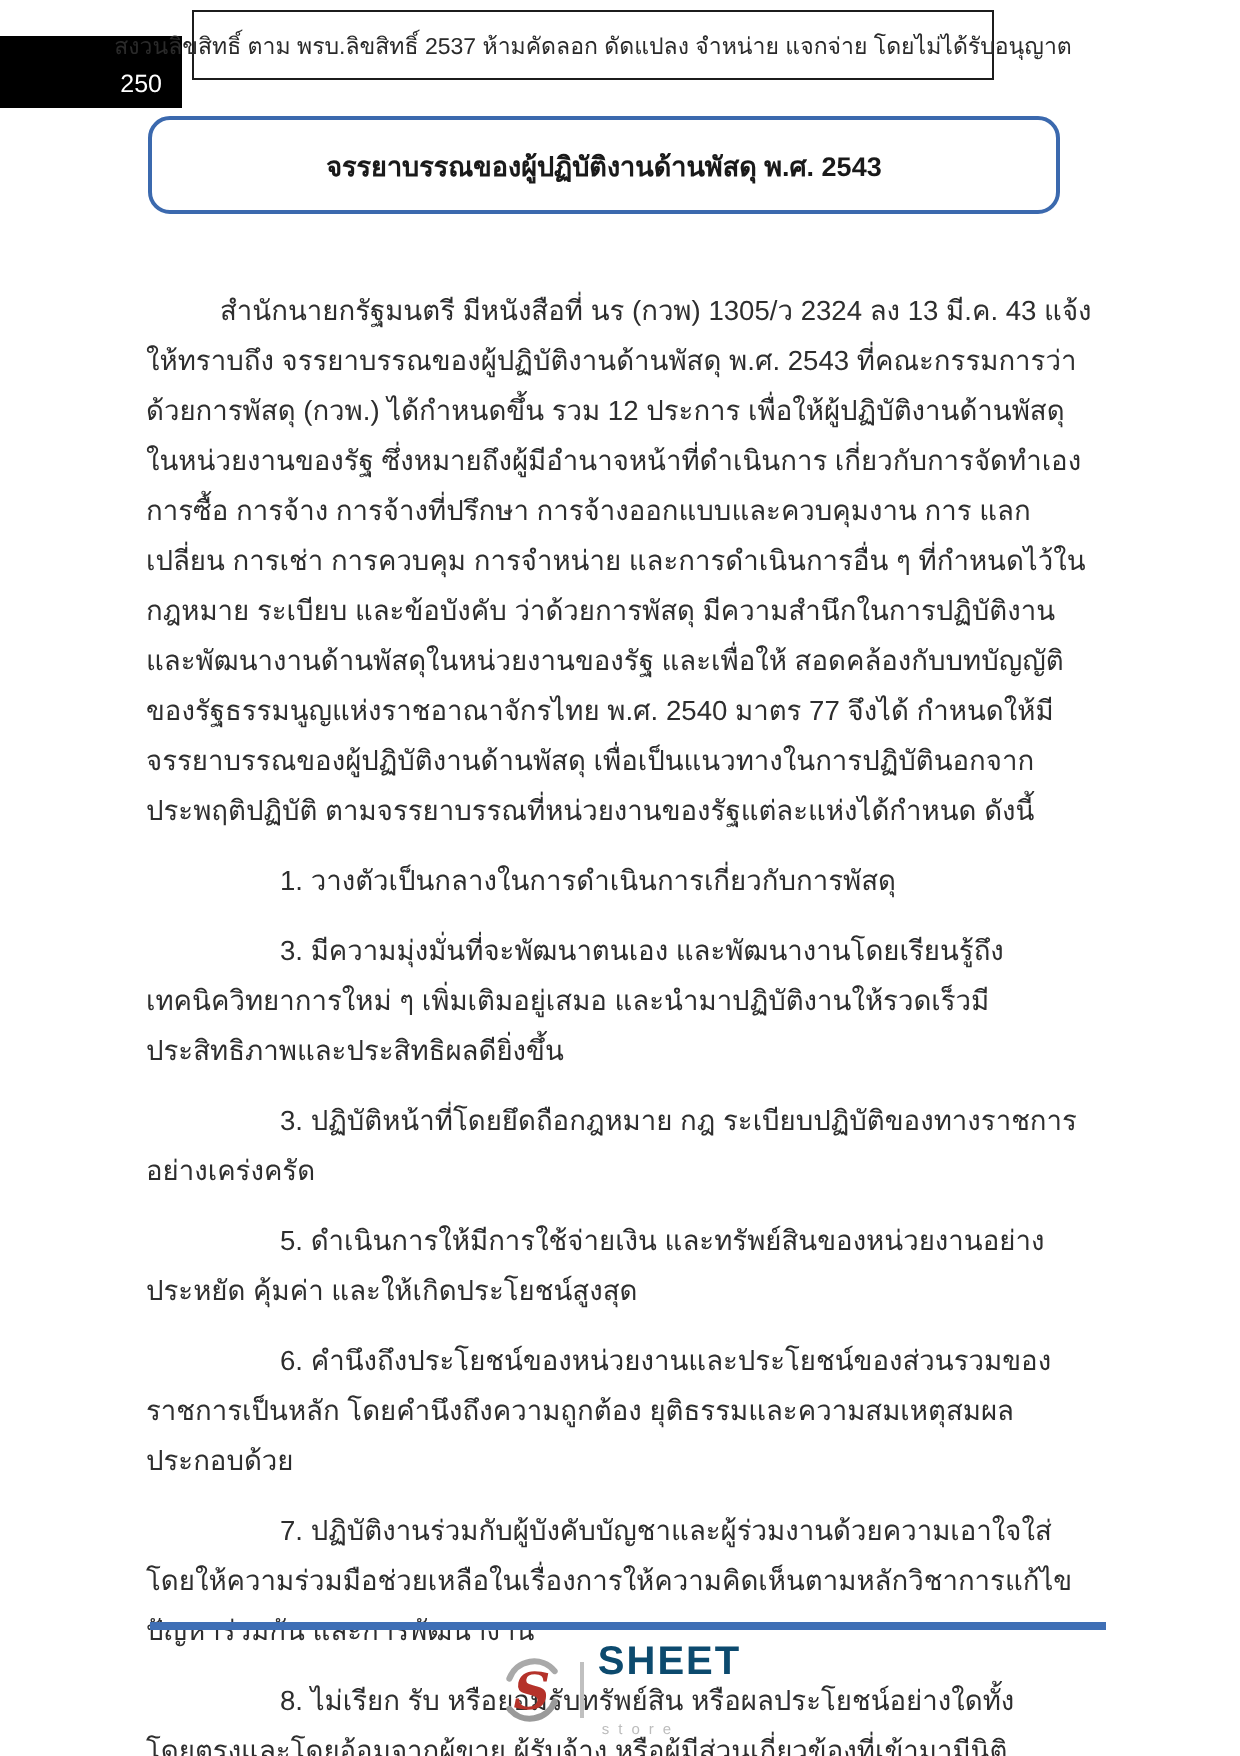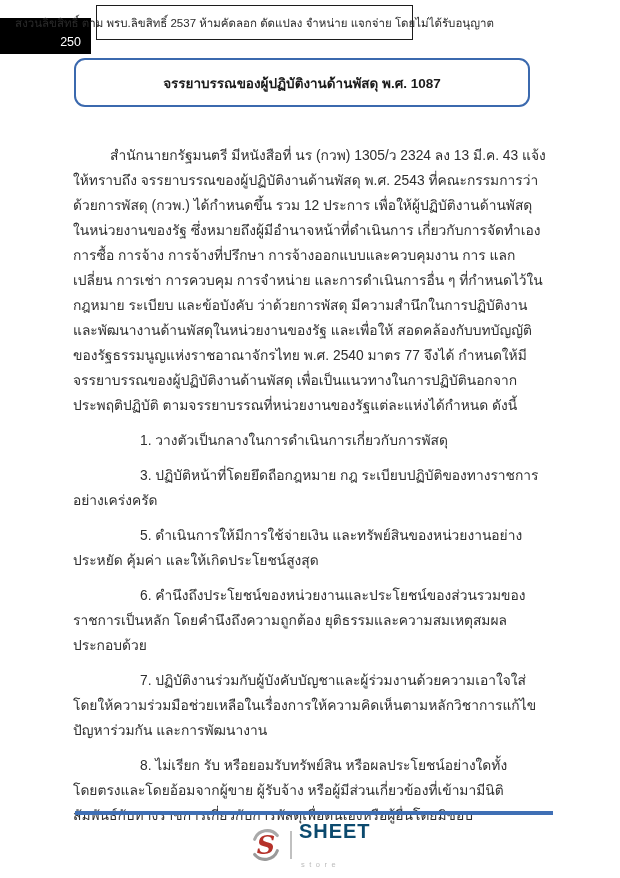--- a/index.html
+++ b/index.html
@@ -10,21 +10,21 @@
   }
   
   .page-number-box{
     position:absolute;left:0;top:18px;width:91px;height:36px;
     background:#000000;color:#ffffff;
     display:flex;align-items:flex-end;justify-content:flex-end;
     padding:0 10px 5px 0;box-sizing:border-box;
     font-size:12.5px;
   }
   .copyright-box{
-    position:absolute;left:96px;top:5px;width:317px;height:35px;
+    position:absolute;left:96px;top:5px;width:401px;height:35px;
     border:1.5px solid #1c1c1c;background:#ffffff;
     display:flex;align-items:center;justify-content:center;
     font-size:11.5px;color:#2a2a2a;box-sizing:border-box;
     white-space:nowrap;
   }
   
   .title-box{
     position:absolute;left:74px;top:58px;width:456px;height:49px;
     border:2.5px solid #3b69ae;border-radius:11px;background:#ffffff;
     display:flex;align-items:center;justify-content:center;
@@ -62,26 +62,27 @@
 <body>
 
 <div class="page-number-box">
   <span>250</span>
 </div>
 <div class="copyright-box">
   <span>สงวนลิขสิทธิ์ ตาม พรบ.ลิขสิทธิ์ 2537 ห้ามคัดลอก ดัดแปลง จำหน่าย แจกจ่าย โดยไม่ได้รับอนุญาต</span>
 </div>
 
 <div class="title-box">
-  <span>จรรยาบรรณของผู้ปฏิบัติงานด้านพัสดุ พ.ศ. 1087</span>
+  <span>จรรยาบรรณของผู้ปฏิบัติงานด้านพัสดุ พ.ศ. 2543</span>
 </div>
 
 <div class="content">
   <p class="intro">สำนักนายกรัฐมนตรี มีหนังสือที่ นร (กวพ) 1305/ว 2324 ลง 13 มี.ค. 43 แจ้งให้ทราบถึง จรรยาบรรณของผู้ปฏิบัติงานด้านพัสดุ พ.ศ. 2543 ที่คณะกรรมการว่าด้วยการพัสดุ (กวพ.) ได้กำหนดขึ้น รวม 12 ประการ เพื่อให้ผู้ปฏิบัติงานด้านพัสดุในหน่วยงานของรัฐ ซึ่งหมายถึงผู้มีอำนาจหน้าที่ดำเนินการ เกี่ยวกับการจัดทำเอง การซื้อ การจ้าง การจ้างที่ปรึกษา การจ้างออกแบบและควบคุมงาน การ แลกเปลี่ยน การเช่า การควบคุม การจำหน่าย และการดำเนินการอื่น ๆ ที่กำหนดไว้ในกฎหมาย ระเบียบ และข้อบังคับ ว่าด้วยการพัสดุ มีความสำนึกในการปฏิบัติงานและพัฒนางานด้านพัสดุในหน่วยงานของรัฐ และเพื่อให้ สอดคล้องกับบทบัญญัติของรัฐธรรมนูญแห่งราชอาณาจักรไทย พ.ศ. 2540 มาตร 77 จึงได้ กำหนดให้มีจรรยาบรรณของผู้ปฏิบัติงานด้านพัสดุ เพื่อเป็นแนวทางในการปฏิบัตินอกจากประพฤติปฏิบัติ ตามจรรยาบรรณที่หน่วยงานของรัฐแต่ละแห่งได้กำหนด ดังนี้</p>
   <p class="ethics-item">1. วางตัวเป็นกลางในการดำเนินการเกี่ยวกับการพัสดุ</p>
+  <p class="ethics-item">3. มีความมุ่งมั่นที่จะพัฒนาตนเอง และพัฒนางานโดยเรียนรู้ถึงเทคนิควิทยาการใหม่ ๆ เพิ่มเติมอยู่เสมอ และนำมาปฏิบัติงานให้รวดเร็วมีประสิทธิภาพและประสิทธิผลดียิ่งขึ้น</p>
   <p class="ethics-item">3. ปฏิบัติหน้าที่โดยยึดถือกฎหมาย กฎ ระเบียบปฏิบัติของทางราชการอย่างเคร่งครัด</p>
   <p class="ethics-item">5. ดำเนินการให้มีการใช้จ่ายเงิน และทรัพย์สินของหน่วยงานอย่างประหยัด คุ้มค่า และให้เกิดประโยชน์สูงสุด</p>
   <p class="ethics-item">6. คำนึงถึงประโยชน์ของหน่วยงานและประโยชน์ของส่วนรวมของราชการเป็นหลัก โดยคำนึงถึงความถูกต้อง ยุติธรรมและความสมเหตุสมผลประกอบด้วย</p>
   <p class="ethics-item">7. ปฏิบัติงานร่วมกับผู้บังคับบัญชาและผู้ร่วมงานด้วยความเอาใจใส่ โดยให้ความร่วมมือช่วยเหลือในเรื่องการให้ความคิดเห็นตามหลักวิชาการแก้ไขปัญหาร่วมกัน และการพัฒนางาน</p>
   <p class="ethics-item">8. ไม่เรียก รับ หรือยอมรับทรัพย์สิน หรือผลประโยชน์อย่างใดทั้งโดยตรงและโดยอ้อมจากผู้ขาย ผู้รับจ้าง หรือผู้มีส่วนเกี่ยวข้องที่เข้ามามีนิติสัมพันธ์กับทางราชการเกี่ยวกับการพัสดุเพื่อตนเองหรือผู้อื่นโดยมิชอบ</p>
 </div>
 
 <div class="footer-line"></div>
 <div class="logo">
   <svg class="logo-mark" viewBox="0 0 36 36" xmlns="http://www.w3.org/2000/svg">

